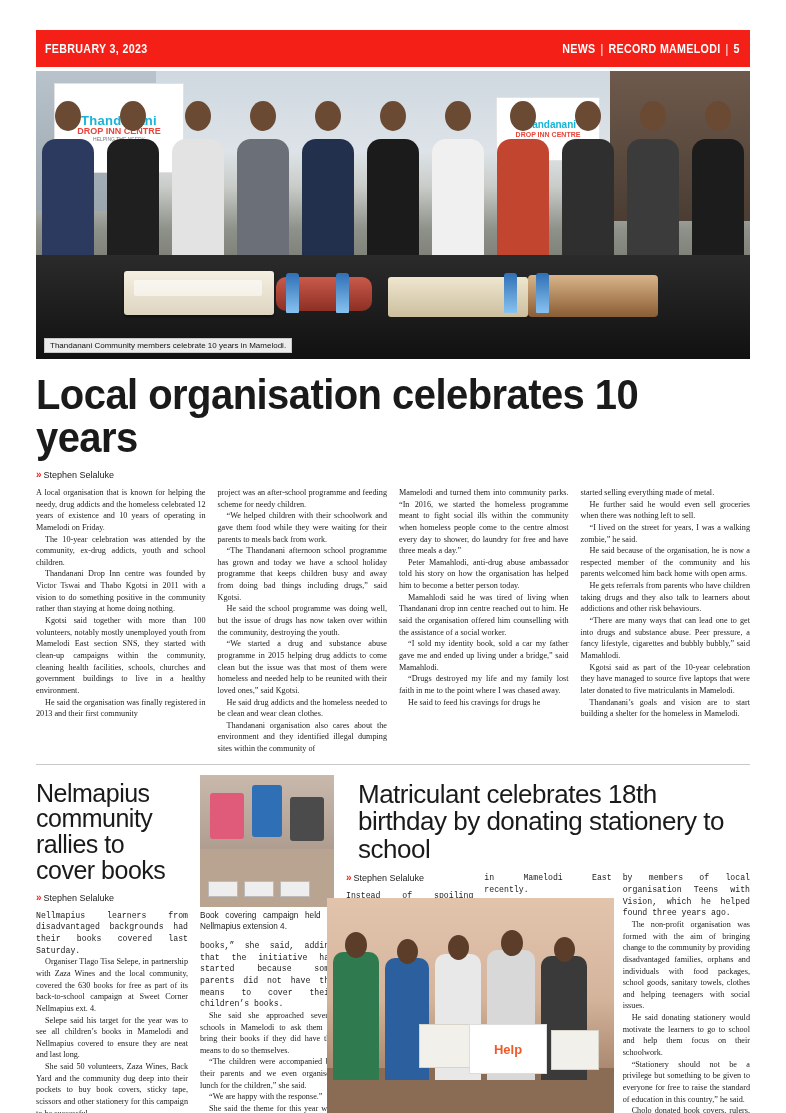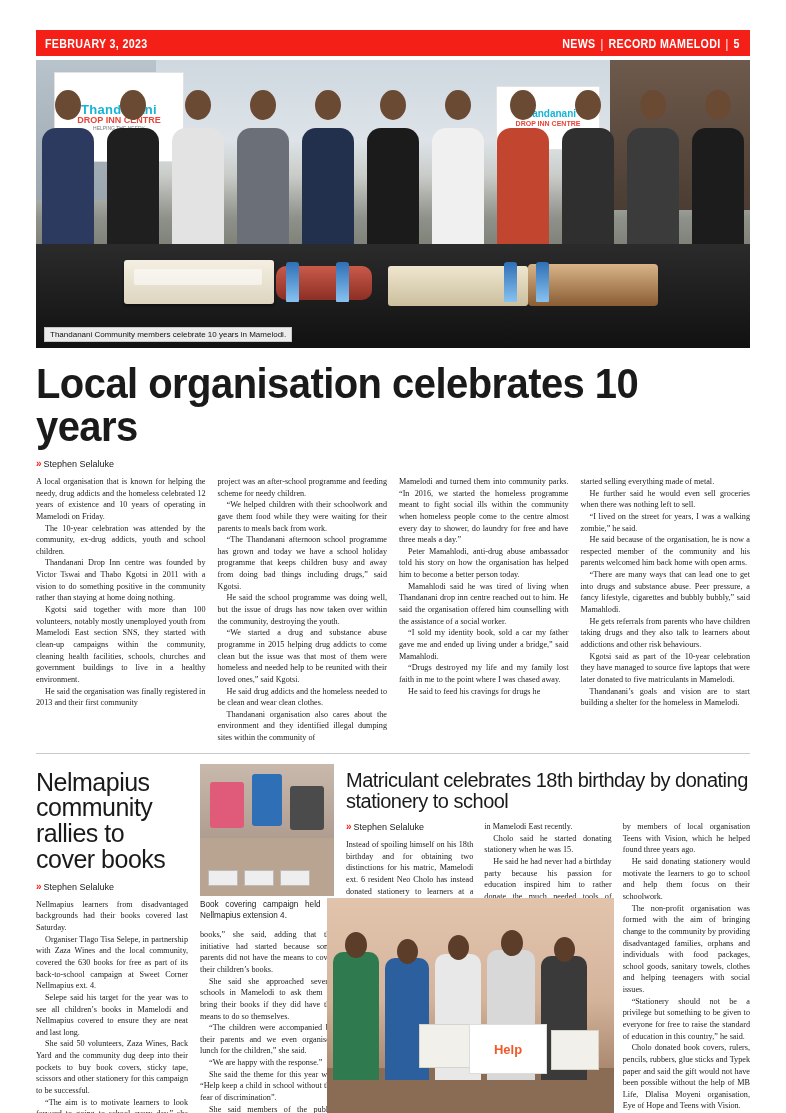--- a/index.html
+++ b/index.html
@@ -9,21 +9,21 @@
     background:#ffffff;
     font-family:"Liberation Serif", serif;
     color:#111;
     overflow:hidden;
   }
   .page { position:relative; width:786px; height:1113px; padding:0 36px; }
 
   
   .masthead {
     margin-top:30px;
-    height:26px;
+    height:37px;
     background:#f41f17;
     display:flex; align-items:center; justify-content:space-between;
     padding:0 9px;
   }
   .masthead .date, .masthead .folio {
     font-family:"Liberation Sans", sans-serif;
     font-weight:bold;
     color:#ffffff;
     font-size:13px;
     letter-spacing:.4px;
@@ -123,31 +123,31 @@
     font-weight:normal;
     font-size:25px;
     line-height:1.03;
     letter-spacing:-.5px;
     color:#1a1a1a;
     margin:6px 0 8px;
   }
   .headline-sub2 {
     font-family:"Liberation Sans", sans-serif;
     font-weight:normal;
-    font-size:20px;
+    font-size:26px;
     line-height:1.06;
     letter-spacing:-.5px;
     color:#1a1a1a;
-    margin:6px 0 9px;
+    margin:6px 12px 9px;
   }
   .left-pkg p, .mid-pkg p, .right-pkg p {
     margin:0; font-size:8.2px; line-height:1.42;
     text-align:justify; text-indent:9px; color:#1b1b1b;
   }
-  .left-pkg p.first, .mid-pkg p.first, .right-pkg p.first { text-indent:0; }
+  .left-pkg p.first, .mid-pkg p.first, .right-pkg p.first { text-indent:0;font-family:Liberation Mono, monospace; }
 
   .photo-books { width:134px; height:132px; background:linear-gradient(#c9b9ad,#9a8779); position:relative; overflow:hidden; }
   .photo-books .tbl { position:absolute; left:0; right:0; bottom:0; height:58px; background:#b9a492; }
   .photo-books .sh1 { position:absolute; left:10px; top:18px; width:34px; height:46px; background:#e05a7a; border-radius:3px; }
   .photo-books .sh2 { position:absolute; left:52px; top:10px; width:30px; height:52px; background:#2f6fb5; border-radius:3px; }
   .photo-books .sh3 { position:absolute; left:90px; top:22px; width:34px; height:44px; background:#4b4b4b; border-radius:3px; }
   .photo-books .bk { position:absolute; bottom:10px; height:16px; background:#eee; border:1px solid #bbb; }
   .cap {
     font-family:"Liberation Sans", sans-serif;
     font-size:7.6px; line-height:1.28; color:#111;
@@ -287,22 +287,22 @@
       <p>Mamahlodi said he was tired of living when Thandanani drop inn centre reached out to him. He said the organisation offered him counselling with the assistance of a social worker.</p>
       <p>“I sold my identity book, sold a car my father gave me and ended up living under a bridge,” said Mamahlodi.</p>
       <p>“Drugs destroyed my life and my family lost faith in me to the point where I was chased away.</p>
       <p>He said to feed his cravings for drugs he</p>
     </div>
     <div class="col">
       <p class="first">started selling everything made of metal.</p>
       <p>He further said he would even sell groceries when there was nothing left to sell.</p>
       <p>“I lived on the street for years, I was a walking zombie,” he said.</p>
       <p>He said because of the organisation, he is now a respected member of the community and his parents welcomed him back home with open arms.</p>
+      <p>He gets referrals from parents who have children taking drugs and they also talk to learners about addictions and other risk behaviours.</p>
       <p>“There are many ways that can lead one to get into drugs and substance abuse. Peer pressure, a fancy lifestyle, cigarettes and bubbly bubbly,” said Mamahlodi.</p>
-      <p>He gets referrals from parents who have children taking drugs and they also talk to learners about addictions and other risk behaviours.</p>
       <p>Kgotsi said as part of the 10-year celebration they have managed to source five laptops that were later donated to five matriculants in Mamelodi.</p>
       <p>Thandanani’s goals and vision are to start building a shelter for the homeless in Mamelodi.</p>
     </div>
   </div>
 
   <hr class="rule">
 
   <div class="lower">
 
     <div class="left-pkg">
@@ -348,22 +348,22 @@
           <p>Cholo donated stationery to learners at Uoane primary school</p>
         </div>
         <div class="rc">
           <p class="first">in Mamelodi East recently.</p>
           <p>Cholo said he started donating stationery when he was 15.</p>
           <p>He said he had never had a birthday party because his passion for education inspired him to rather donate the much needed tools of education.</p>
           <p>Cholo visited the school a day before his birthday, January 28, to make the donation accompanied</p>
         </div>
         <div class="rc">
           <p class="first">by members of local organisation Teens with Vision, which he helped found three years ago.</p>
+          <p>The non-profit organisation was formed with the aim of bringing change to the community by providing disadvantaged families, orphans and individuals with food packages, school goods, sanitary towels, clothes and helping teenagers with social issues.</p>
           <p>He said donating stationery would motivate the learners to go to school and help them focus on their schoolwork.</p>
-          <p>The non-profit organisation was formed with the aim of bringing change to the community by providing disadvantaged families, orphans and individuals with food packages, school goods, sanitary towels, clothes and helping teenagers with social issues.</p>
           <p>“Stationery should not be a privilege but something to be given to everyone for free to raise the standard of education in this country,” he said.</p>
           <p>Cholo donated book covers, rulers, pencils, rubbers, glue sticks and Typek paper and said the gift would not have been possible without the help of MB Life, Dlalisa Moyeni organisation, Eye of Hope and Teens with Vision.</p>
 
         </div>
       </div>
     </div>
   </div>
 
   <div style="position:absolute; left:327px; top:862px; width:287px;">
     <div class="photo-wide" style="height:222px">

